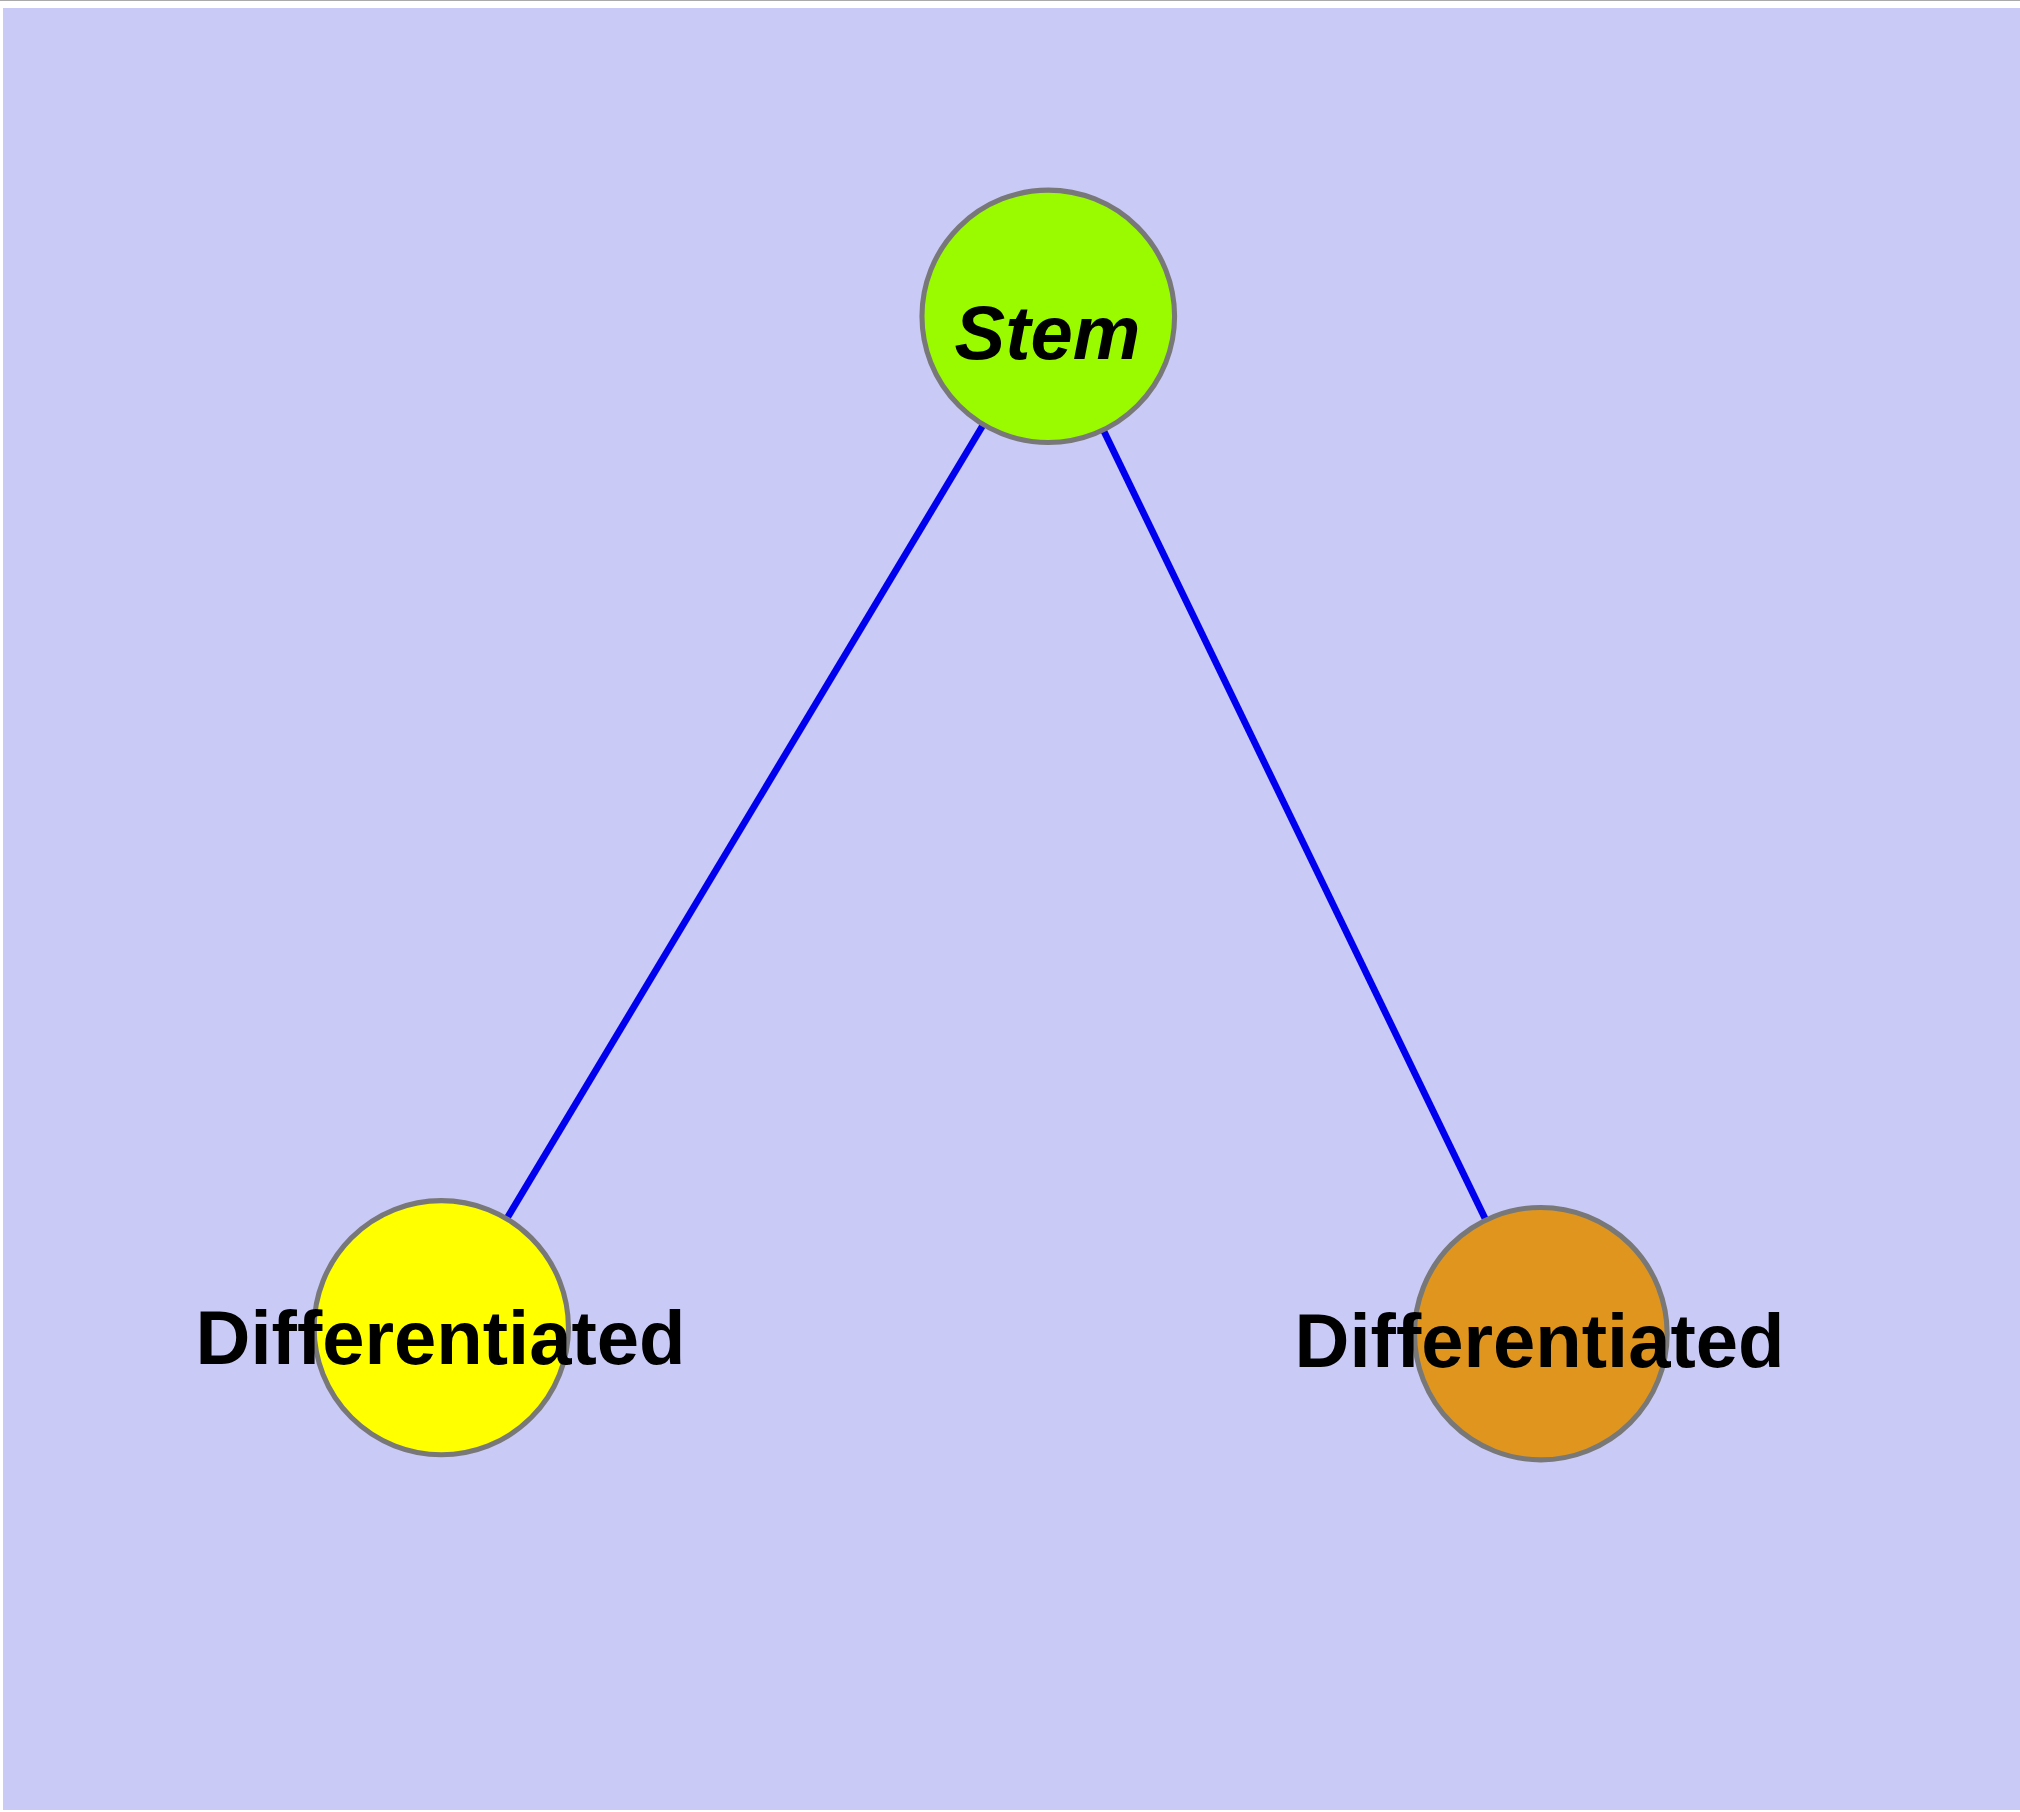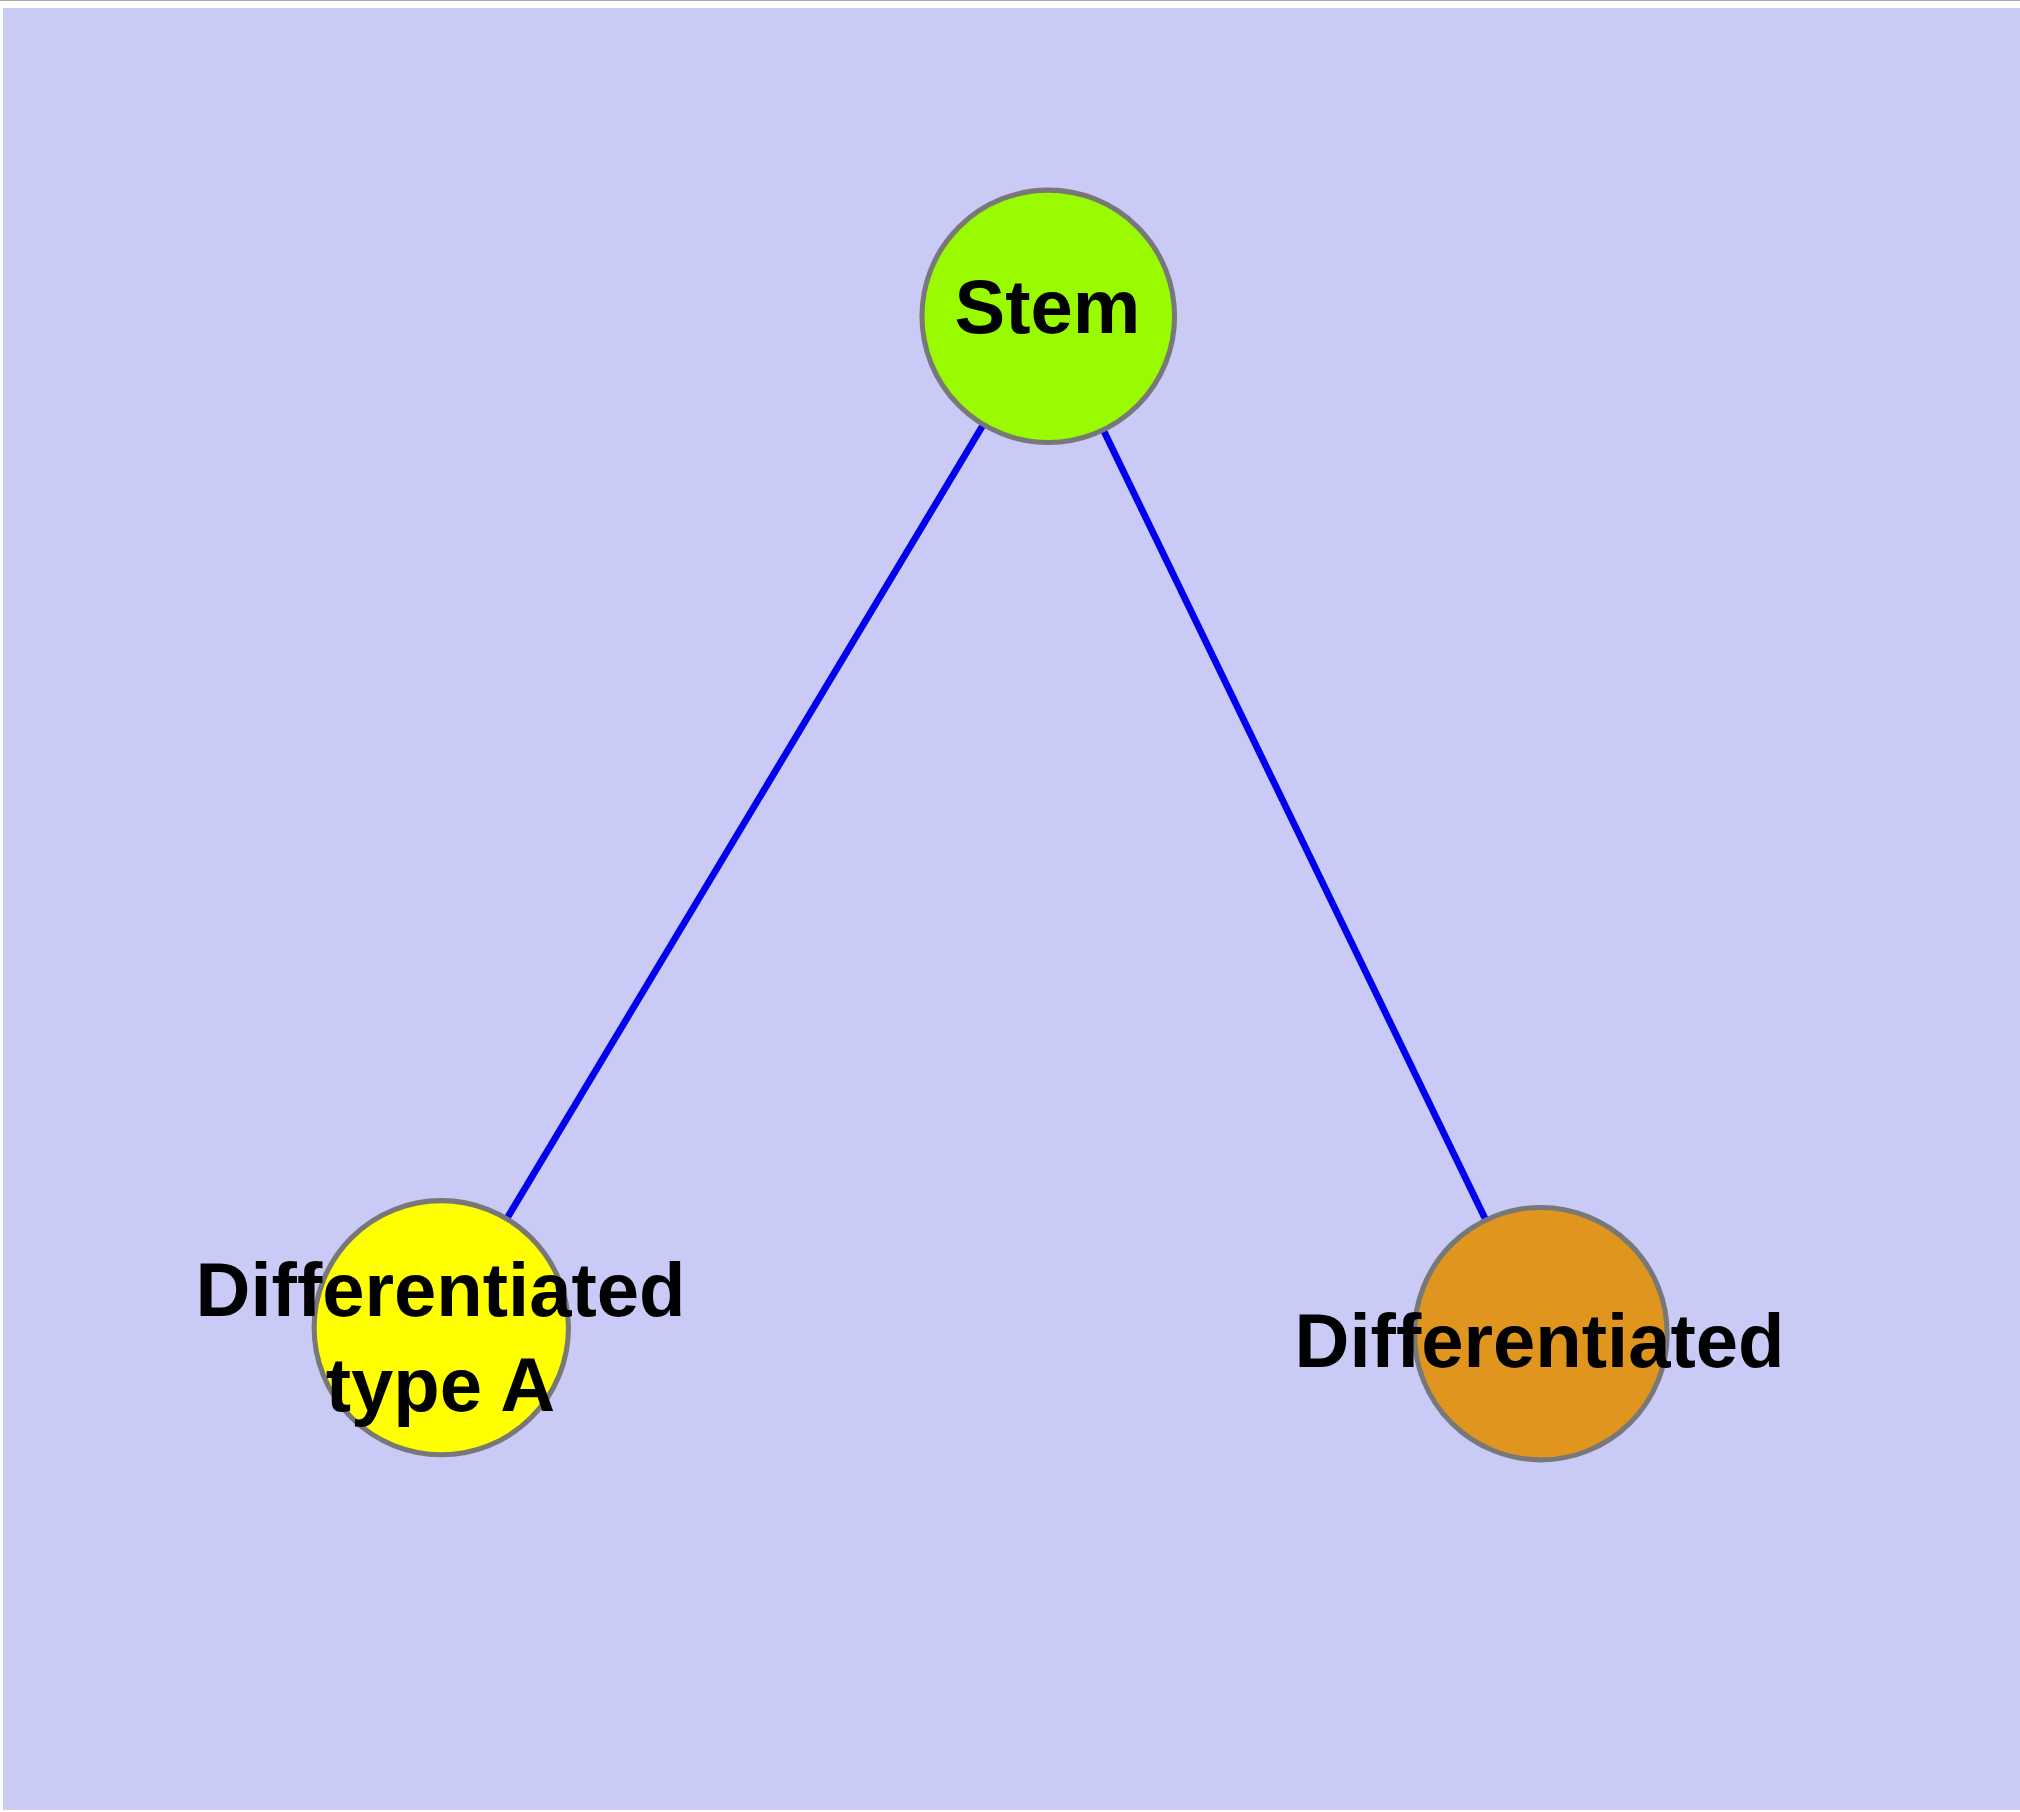--- a/index.html
+++ b/index.html
@@ -54,25 +54,24 @@
     <svg class="graph-svg" viewBox="0 0 2381 2127" preserveAspectRatio="none">
 
       <line x1="1233" y1="364" x2="517" y2="1558" stroke-width="8" stroke="#0000EE"></line>
       <line x1="1233" y1="364" x2="1814" y2="1565" stroke-width="8" stroke="#0000EE"></line>
 
       <circle cx="1233" cy="364" r="149" stroke-width="6" fill="#9AFA00" stroke="#787878"></circle>
       <circle cx="517" cy="1558" r="150" stroke-width="6" fill="#FFFF00" stroke="#787878"></circle>
       <circle cx="1814" cy="1565" r="149" stroke-width="6" fill="#E0961E" stroke="#787878"></circle>
     </svg>
 
-    <div class="node-label" style="left:1045px; top:298px;">Stem</div>
+    <div class="node-label" style="left:1045px; top:324px;font-style:italic;">Stem</div>
 
     <div class="node-label" style="left:438px; top:1329px;">
       <div>Differentiated</div>
-      <div>type A</div>
     </div>
 
     <div class="node-label" style="left:1537px; top:1332px;">
       <div>Differentiated</div>
     </div>
 
   </div>
 </div>
 
 

